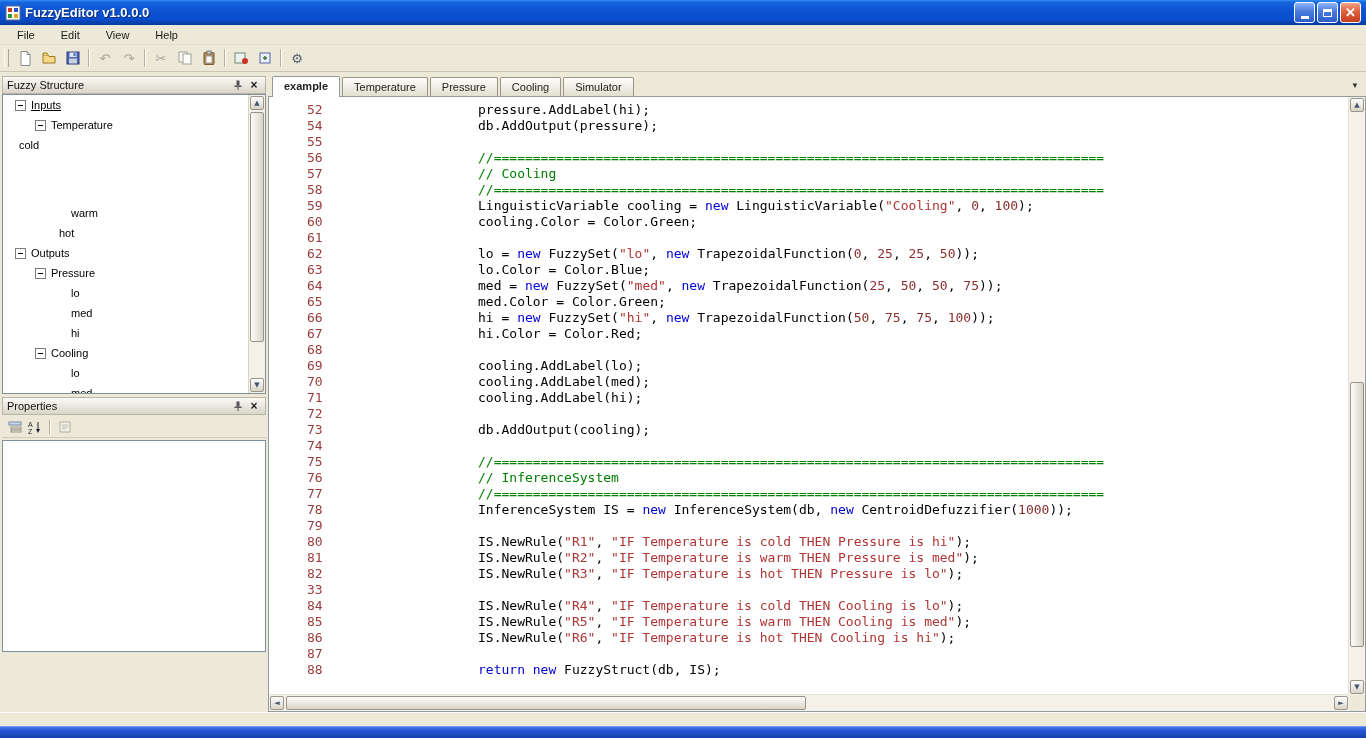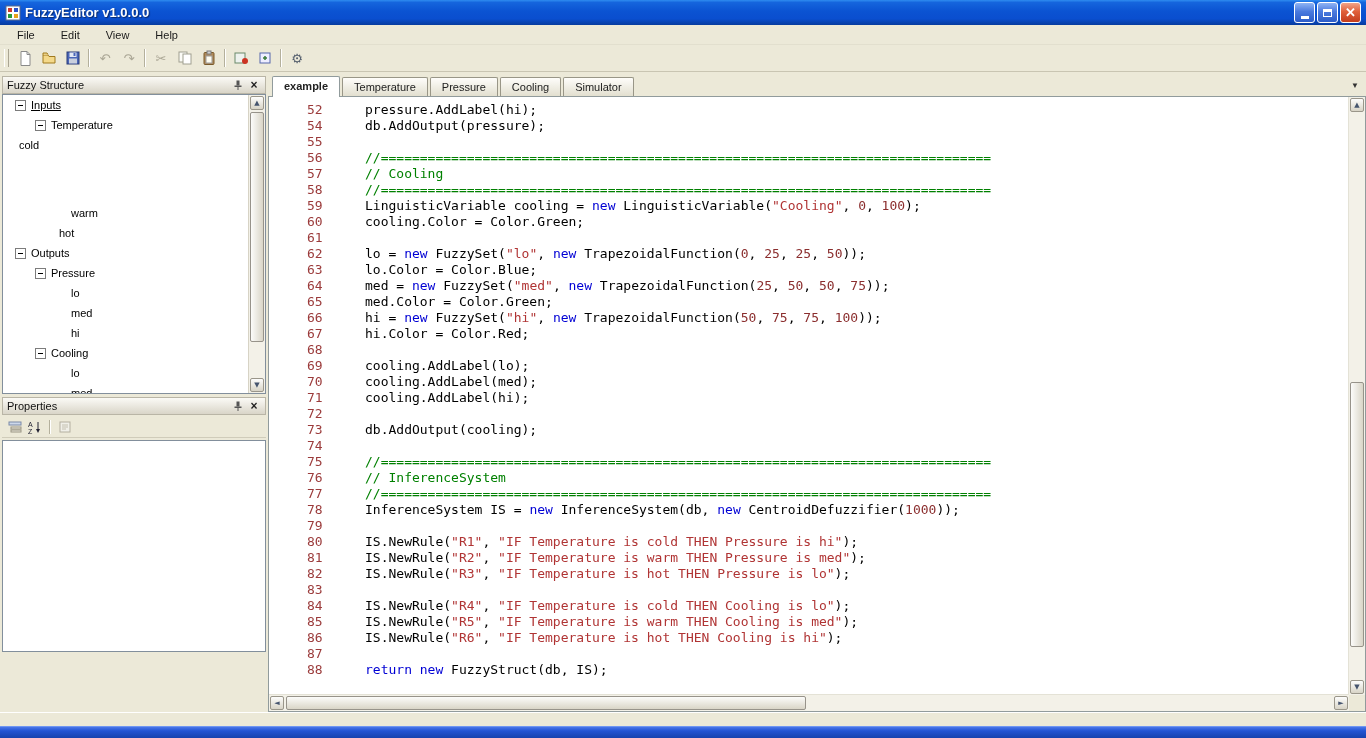--- a/index.html
+++ b/index.html
@@ -76,21 +76,21 @@
   .tab{border:1px solid #999687;border-bottom:none;border-radius:2px 2px 0 0;margin-right:2px;
     font-size:11px;color:#222;padding:3px 11px 3px;background:linear-gradient(180deg,#fefdfa,#e2dfcf);
     line-height:12px;cursor:default;}
   .tab.active{background:#fff;font-weight:bold;padding-bottom:5px;margin-bottom:-1px;border-color:#919b9c;}
   .tab-overflow{position:absolute;right:7px;bottom:6px;font-size:8px;color:#333;line-height:1;}
   .tab-content{position:absolute;left:0;top:24px;right:0;bottom:0;background:#fff;
     border:1px solid #919b9c;box-sizing:border-box;z-index:1;}
   #code{position:absolute;left:0;top:0;right:16px;bottom:16px;overflow:hidden;padding-top:5px;background:#fff;}
   .code-line{white-space:pre;height:16px;font-family:"DejaVu Sans Mono",monospace;font-size:13px;line-height:16px;}
   .ln{display:inline-block;width:58px;text-align:left;color:var(--line-number);padding-left:38px;}
-  .code-text{}
+  .code-text{margin-left:113px;}
   .tok-p{color:#000;}
   .tok-k{color:var(--keyword);}
   .tok-s{color:var(--string);}
   .tok-n{color:var(--number);}
   .tok-c{color:var(--comment);}
   #editor-vscroll{right:0;top:0;bottom:16px;width:16px;border-left:1px solid #e4e2d6;}
   #editor-hscroll{left:0;right:16px;bottom:0;height:16px;border-top:1px solid #e4e2d6;}
   .sb-corner{position:absolute;right:0;bottom:0;width:16px;height:16px;background:#ece9d8;}
 
   
@@ -360,21 +360,21 @@
           <div class="code-line"><span class="ln">73</span><span class="code-text"><span class="tok-p">db.AddOutput(cooling);</span></span></div>
           <div class="code-line"><span class="ln">74</span><span class="code-text"></span></div>
           <div class="code-line"><span class="ln">75</span><span class="code-text"><span class="tok-c">//==============================================================================</span></span></div>
           <div class="code-line"><span class="ln">76</span><span class="code-text"><span class="tok-c">// InferenceSystem</span></span></div>
           <div class="code-line"><span class="ln">77</span><span class="code-text"><span class="tok-c">//==============================================================================</span></span></div>
           <div class="code-line"><span class="ln">78</span><span class="code-text"><span class="tok-p">InferenceSystem IS = </span><span class="tok-k">new</span><span class="tok-p"> InferenceSystem(db, </span><span class="tok-k">new</span><span class="tok-p"> CentroidDefuzzifier(</span><span class="tok-n">1000</span><span class="tok-p">));</span></span></div>
           <div class="code-line"><span class="ln">79</span><span class="code-text"></span></div>
           <div class="code-line"><span class="ln">80</span><span class="code-text"><span class="tok-p">IS.NewRule(</span><span class="tok-s">"R1"</span><span class="tok-p">, </span><span class="tok-s">"IF Temperature is cold THEN Pressure is hi"</span><span class="tok-p">);</span></span></div>
           <div class="code-line"><span class="ln">81</span><span class="code-text"><span class="tok-p">IS.NewRule(</span><span class="tok-s">"R2"</span><span class="tok-p">, </span><span class="tok-s">"IF Temperature is warm THEN Pressure is med"</span><span class="tok-p">);</span></span></div>
           <div class="code-line"><span class="ln">82</span><span class="code-text"><span class="tok-p">IS.NewRule(</span><span class="tok-s">"R3"</span><span class="tok-p">, </span><span class="tok-s">"IF Temperature is hot THEN Pressure is lo"</span><span class="tok-p">);</span></span></div>
-          <div class="code-line"><span class="ln">83</span><span class="code-text"></span></div>
+          <div class="code-line"><span class="ln">33</span><span class="code-text"></span></div>
           <div class="code-line"><span class="ln">84</span><span class="code-text"><span class="tok-p">IS.NewRule(</span><span class="tok-s">"R4"</span><span class="tok-p">, </span><span class="tok-s">"IF Temperature is cold THEN Cooling is lo"</span><span class="tok-p">);</span></span></div>
           <div class="code-line"><span class="ln">85</span><span class="code-text"><span class="tok-p">IS.NewRule(</span><span class="tok-s">"R5"</span><span class="tok-p">, </span><span class="tok-s">"IF Temperature is warm THEN Cooling is med"</span><span class="tok-p">);</span></span></div>
           <div class="code-line"><span class="ln">86</span><span class="code-text"><span class="tok-p">IS.NewRule(</span><span class="tok-s">"R6"</span><span class="tok-p">, </span><span class="tok-s">"IF Temperature is hot THEN Cooling is hi"</span><span class="tok-p">);</span></span></div>
           <div class="code-line"><span class="ln">87</span><span class="code-text"></span></div>
           <div class="code-line"><span class="ln">88</span><span class="code-text"><span class="tok-k">return</span><span class="tok-p"> </span><span class="tok-k">new</span><span class="tok-p"> FuzzyStruct(db, IS);</span></span></div>
         </div>
 
       <div class="sb" id="editor-vscroll">
         <div class="sb-btn" style="top:0;left:0;">▲</div>
         <div class="sb-thumb-v" style="top:285px;height:265px;"></div>

